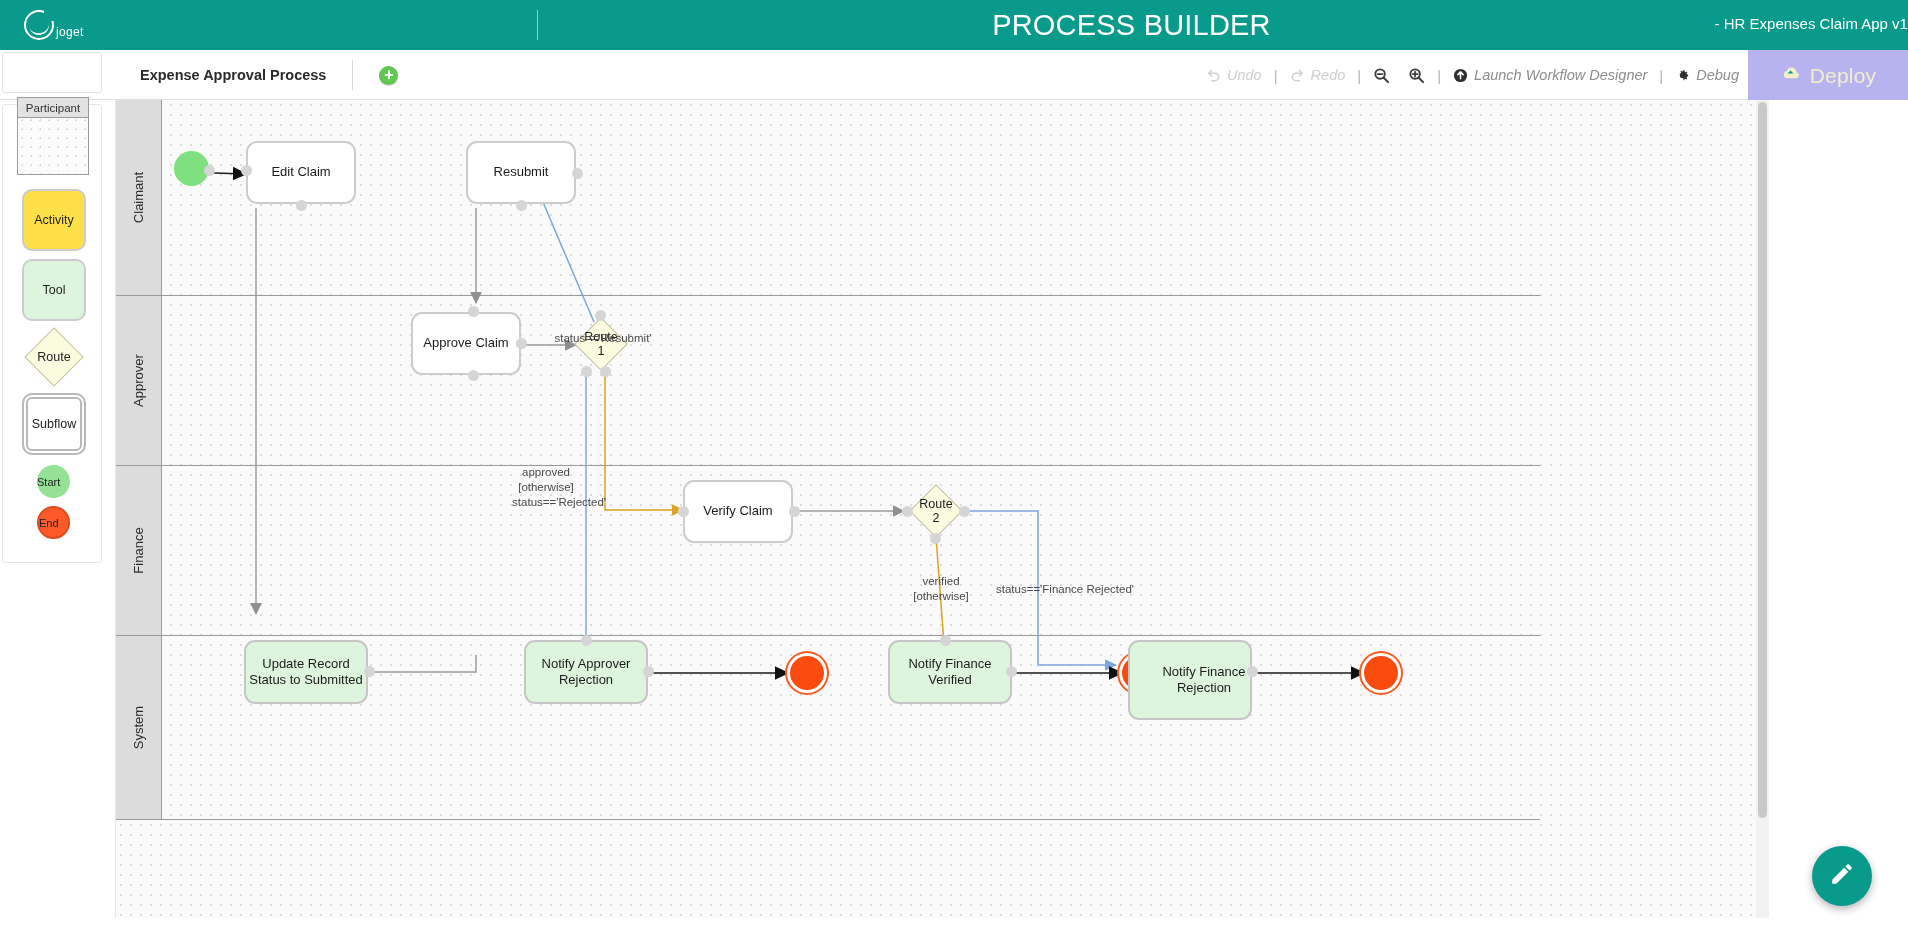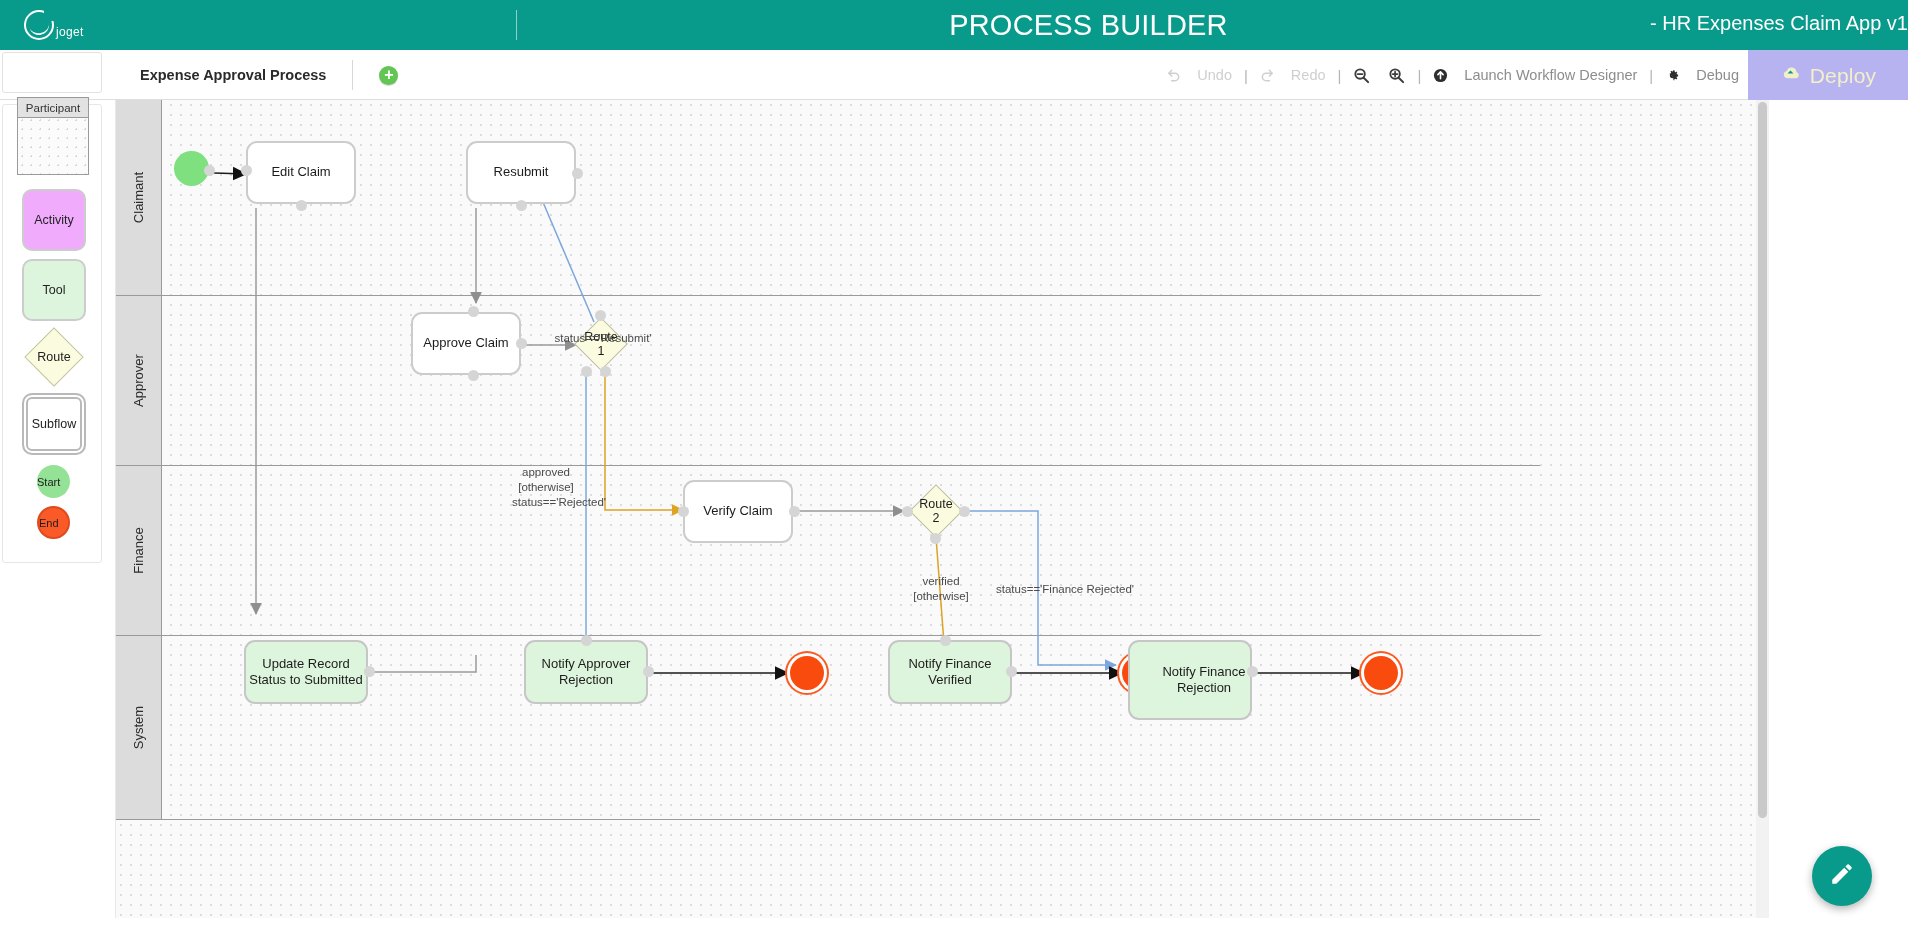--- a/index.html
+++ b/index.html
@@ -52,21 +52,21 @@
   .topbar-divider {
     width: 1px; height: 30px;
     background: rgba(255,255,255,.55);
     margin: 0 18px 0 4px;
   }
   .app-title {
     font-size: 29px; font-weight: 400; letter-spacing: .2px;
     color: #ffffff; white-space: nowrap;
   }
   .app-subtitle {
-    font-size: 20px; font-weight: 400; color: #ffffff;
+    font-size: 15px; font-weight: 400; color: #ffffff;
     margin-left: 8px; white-space: nowrap; padding-bottom: 3px;
   }
 
   
   .second-bar {
     position: absolute; left: 0; top: 50px;
     width: 1908px; height: 50px;
     background: #ffffff;
     border-bottom: 1px solid #dedede;
   }
@@ -89,22 +89,22 @@
     font-weight: bold; cursor: pointer;
     box-shadow: 0 1px 1px rgba(0,0,0,.18);
   }
 
   .toolbar {
     position: absolute; right: 160px; top: 0;
     height: 50px; display: flex; align-items: center;
     gap: 0px; font-size: 14.5px; color: #8d8d8d;
   }
   .tb-item {
-    display: flex; align-items: center; gap: 16px;
-    padding: 0 9px; white-space: nowrap; cursor: pointer;
+    display: flex; align-items: center; gap: 6px;
+    padding: 0 9px; white-space: nowrap; cursor: pointer; font-style: italic;
   }
   .tb-item.disabled { color: #cfcfcf; cursor: default; }
   .tb-pipe { color: #b5b5b5; padding: 0 3px; font-size: 15px; }
   .tb-icon { display: inline-flex; align-items: center; }
 
   .deploy-btn {
     position: absolute; right: 0; top: 50px;
     width: 160px; height: 51px;
     background: #b7b3f0;
     display: flex; align-items: center; justify-content: center;
@@ -139,21 +139,21 @@
     background-color: #fbfbfb;
   }
   .pal-participant-hdr {
     height: 20px; background: #e2e2e2; border-bottom: 1px solid #9a9a9a;
     display: flex; align-items: center; justify-content: center;
     font-size: 11.5px; color: #333333;
   }
 
   .pal-activity {
     left: 19px; top: 84px; width: 64px; height: 62px;
-    background: #f0abfc; border: 2.5px solid #cccccc;
+    background: #fde047; border: 2.5px solid #cccccc;
     border-radius: 10px;
     display: flex; align-items: center; justify-content: center;
     font-size: 12.5px; color: #222222;
   }
   .pal-tool {
     left: 19px; top: 154px; width: 64px; height: 62px;
     background: #ddf5dd; border: 2.5px solid #cccccc;
     border-radius: 10px;
     display: flex; align-items: center; justify-content: center;
     font-size: 12.5px; color: #222222;

